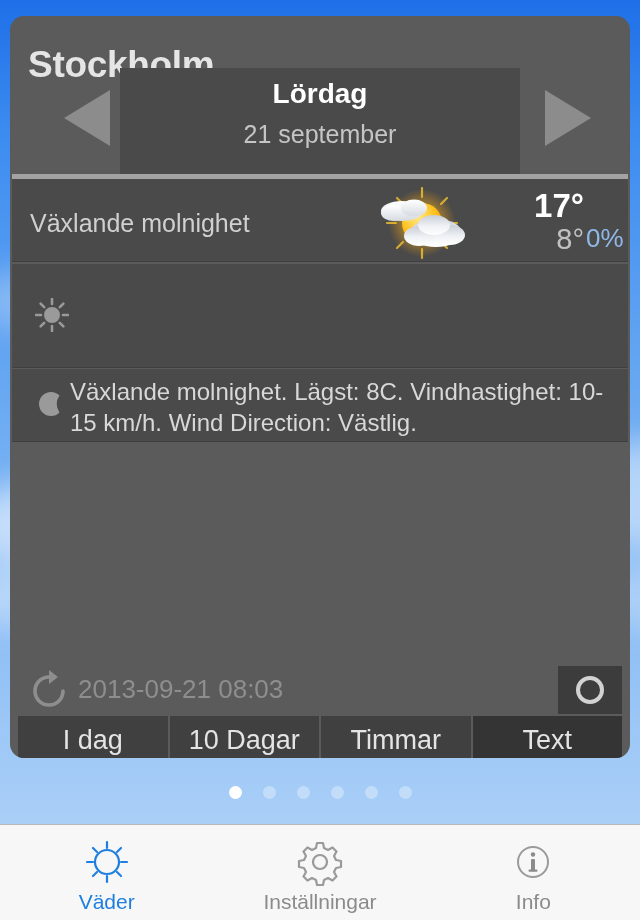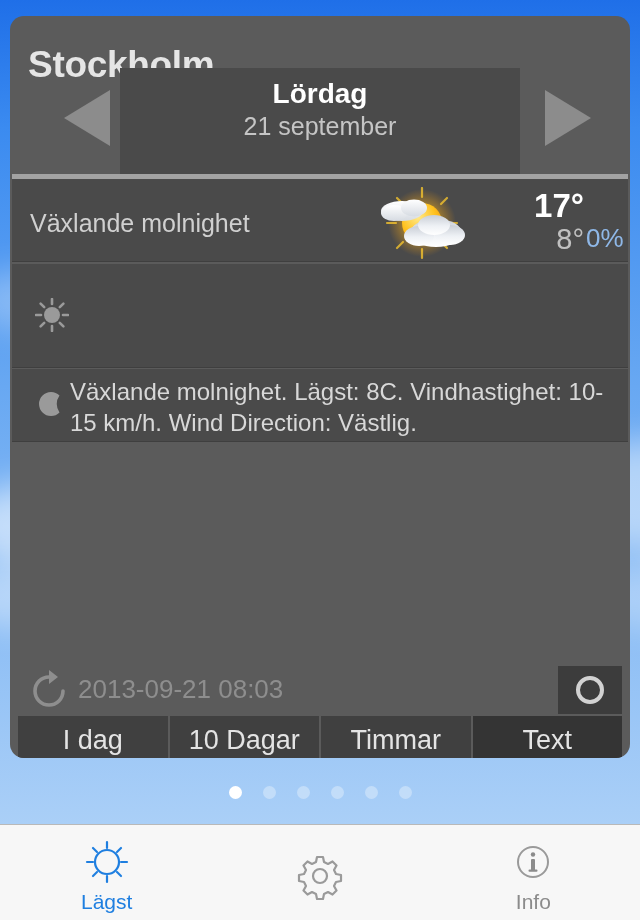--- a/index.html
+++ b/index.html
@@ -95,21 +95,21 @@
     text-align: center;
     cursor: pointer;
   }
   .day-name {
     margin-top: 10px;
     font-size: 28px;
     font-weight: bold;
     color: #ffffff;
   }
   .day-date {
-    margin-top: 2px;
+    margin-top: 10px;
     font-size: 25px;
     color: #c5c5c5;
   }
 
   
   .current-row {
     position: absolute;
     left: 2px;
     top: 158px;
     width: 616px;
@@ -455,32 +455,33 @@
             <line x1="24" y1="38" x2="24" y2="44"></line>
             <line x1="4" y1="24" x2="10" y2="24"></line>
             <line x1="38" y1="24" x2="44" y2="24"></line>
             <line x1="10" y1="10" x2="14" y2="14"></line>
             <line x1="34" y1="34" x2="38" y2="38"></line>
             <line x1="10" y1="38" x2="14" y2="34"></line>
             <line x1="34" y1="14" x2="38" y2="10"></line>
           </g>
         </svg>
       </div>
-      <div class="tab-label">Lägst</div>
+      <div class="tab-label">Väder</div>
     </div>
 
     <div class="tab">
       <div class="tab-icon">
         <svg viewBox="0 0 48 48" width="48" height="48">
           <g fill="none" stroke="#9a9a9a" stroke-width="2.2" stroke-linejoin="round">
             <path d="M21 5 h6 l1 5 4 2 4.5-2.5 4 4 -2.5 4.5 2 4 5 1 v6 l-5 1 -2 4 2.5 4.5 -4 4 -4.5-2.5 -4 2 -1 5 h-6 l-1-5 -4-2 -4.5 2.5 -4-4 2.5-4.5 -2-4 -5-1 v-6 l5-1 2-4 -2.5-4.5 4-4 4.5 2.5 4-2 z"></path>
             <circle cx="24" cy="24" r="7"></circle>
           </g>
         </svg>
       </div>
+      <div class="tab-label">Inställningar</div>
     </div>
 
     <div class="tab">
       <div class="tab-icon">
         <svg viewBox="0 0 48 48" width="48" height="48">
           <circle cx="24" cy="24" r="15" fill="none" stroke="#9a9a9a" stroke-width="2"></circle>
           <circle cx="24" cy="16.5" r="2.2" fill="#8b8b8b"></circle>
           <rect x="22" y="21" width="4" height="12" rx="1" fill="#8b8b8b"></rect>
           <rect x="19.5" y="31.5" width="9" height="2.2" rx="1" fill="#8b8b8b"></rect>
         </svg>

